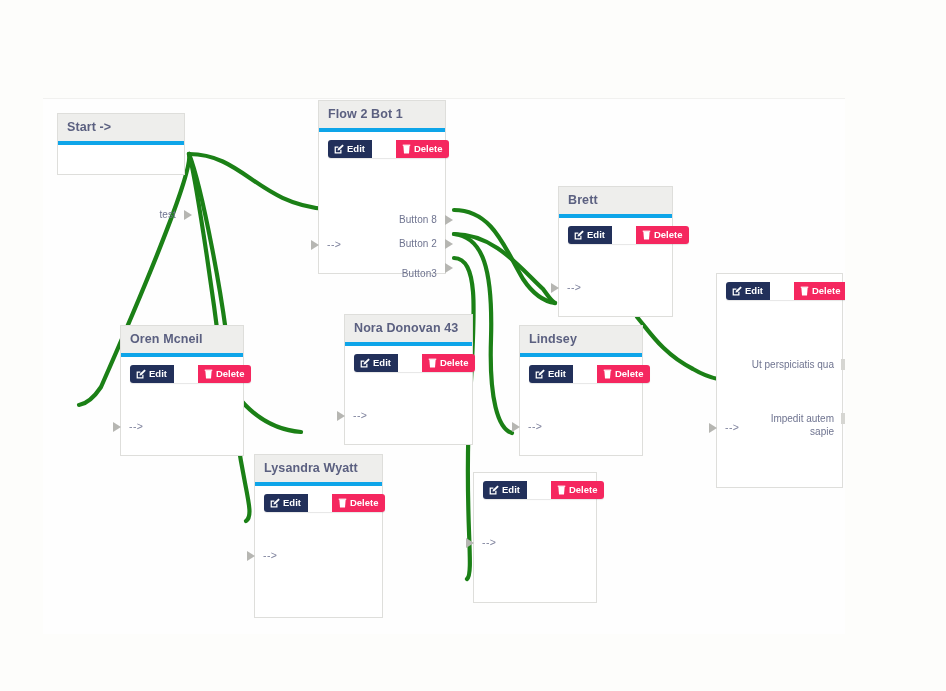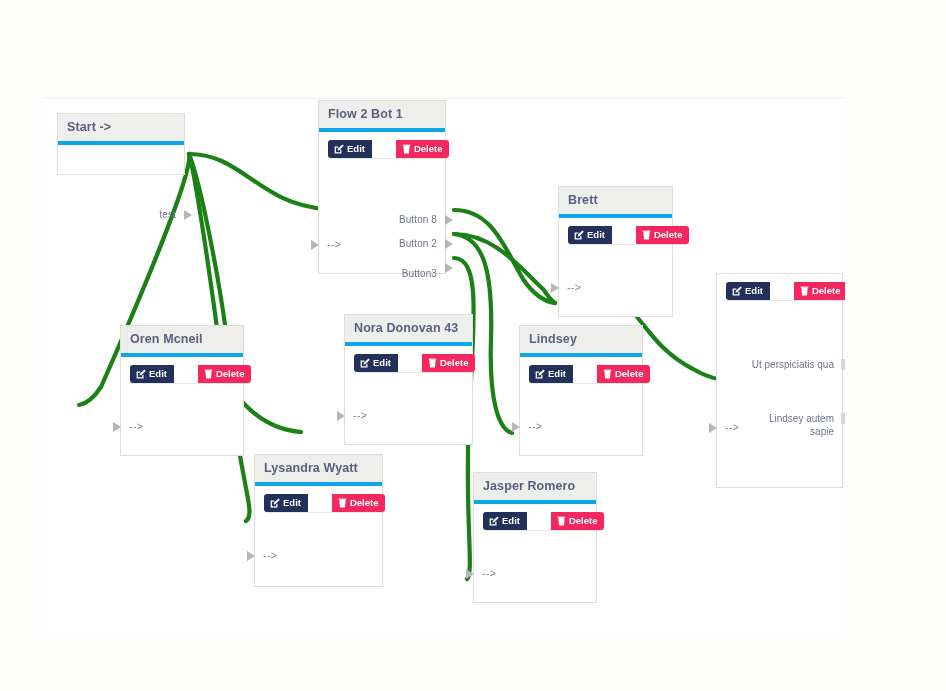--- a/index.html
+++ b/index.html
@@ -283,21 +283,21 @@
                   <path d="M2 3 L12 3 L11 15 L3 15 Z" fill="#ffffff"></path>
                   <rect x="1" y="1" width="12" height="2" fill="#ffffff"></rect>
                 </svg>
                 <span>Delete</span>
               </span>
             </div>
             <div class="port-in" style="top: 147px;">--&gt;</div>
             <div class="arrow-in" style="top: 149px;"></div>
             <div class="port-out-block" style="top: 84px;">Ut perspiciatis qua</div>
             <div class="stub-out" style="top: 85px;"></div>
-            <div class="port-out-block" style="top: 138px;">Lindsey autem sapie</div>
+            <div class="port-out-block" style="top: 138px;">Impedit autem sapie</div>
             <div class="stub-out" style="top: 139px;"></div>
           </div>
         </div>
         <div class="node" style="left: 41px; top: 226px; width: 124px; height: 131px; margin-left: 36px;">
           <div class="node-header">Oren Mcneil</div>
           <div class="node-body" style="height: 103px;">
             <div class="btn-group">
               <span class="btn btn-edit" style="background: rgb(34, 48, 90);">
                 <svg width="10" height="10" viewBox="0 0 16 16">
                   <path d="M1 4 L1 15 L12 15 L12 9 L10 9 L10 13 L3 13 L3 6 L7 6 L7 4 Z" fill="#ffffff"></path>
@@ -356,21 +356,21 @@
                   <path d="M2 3 L12 3 L11 15 L3 15 Z" fill="#ffffff"></path>
                   <rect x="1" y="1" width="12" height="2" fill="#ffffff"></rect>
                 </svg>
                 <span>Delete</span>
               </span>
             </div>
             <div class="port-in" style="top: 63px;">--&gt;</div>
             <div class="arrow-in" style="top: 65px;"></div>
           </div>
         </div>
-        <div class="node" style="left: 211px; top: 355px; width: 129px; height: 133px;">
+        <div class="node" style="left: 211px; top: 355px; width: 129px; height: 164px;">
           <div class="node-header">Lysandra Wyatt</div>
           <div class="node-body" style="height: 103px;">
             <div class="btn-group">
               <span class="btn btn-edit" style="background: rgb(34, 48, 90);">
                 <svg width="10" height="10" viewBox="0 0 16 16">
                   <path d="M1 4 L1 15 L12 15 L12 9 L10 9 L10 13 L3 13 L3 6 L7 6 L7 4 Z" fill="#ffffff"></path>
                   <path d="M13.6 0.6 L15.6 2.6 L8.4 9.8 L5.6 10.4 L6.2 7.6 Z" fill="#ffffff"></path>
                 </svg>
                 <span>Edit</span>
               </span>
@@ -380,21 +380,20 @@
                   <rect x="1" y="1" width="12" height="2" fill="#ffffff"></rect>
                 </svg>
                 <span>Delete</span>
               </span>
             </div>
             <div class="port-in" style="top: 63px;">--&gt;</div>
             <div class="arrow-in" style="top: 65px;"></div>
           </div>
         </div>
         <div class="node" style="left: 430px; top: 373px; width: 124px; height: 131px;">
-          <div class="node-header">Jasper Romero</div>
           <div class="node-body" style="height: 103px;">
             <div class="btn-group">
               <span class="btn btn-edit" style="background: rgb(34, 48, 90);">
                 <svg width="10" height="10" viewBox="0 0 16 16">
                   <path d="M1 4 L1 15 L12 15 L12 9 L10 9 L10 13 L3 13 L3 6 L7 6 L7 4 Z" fill="#ffffff"></path>
                   <path d="M13.6 0.6 L15.6 2.6 L8.4 9.8 L5.6 10.4 L6.2 7.6 Z" fill="#ffffff"></path>
                 </svg>
                 <span>Edit</span>
               </span>
               <span class="btn btn-delete" style="background: rgb(245, 39, 95);">

